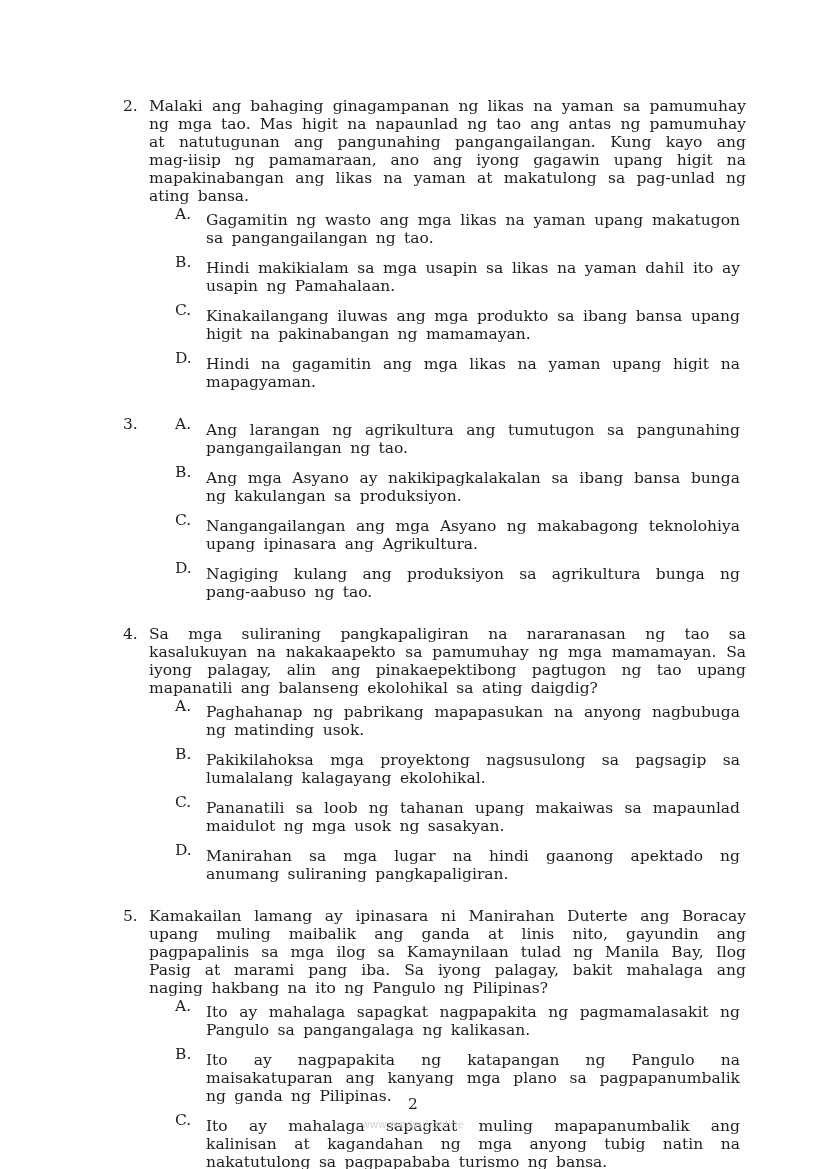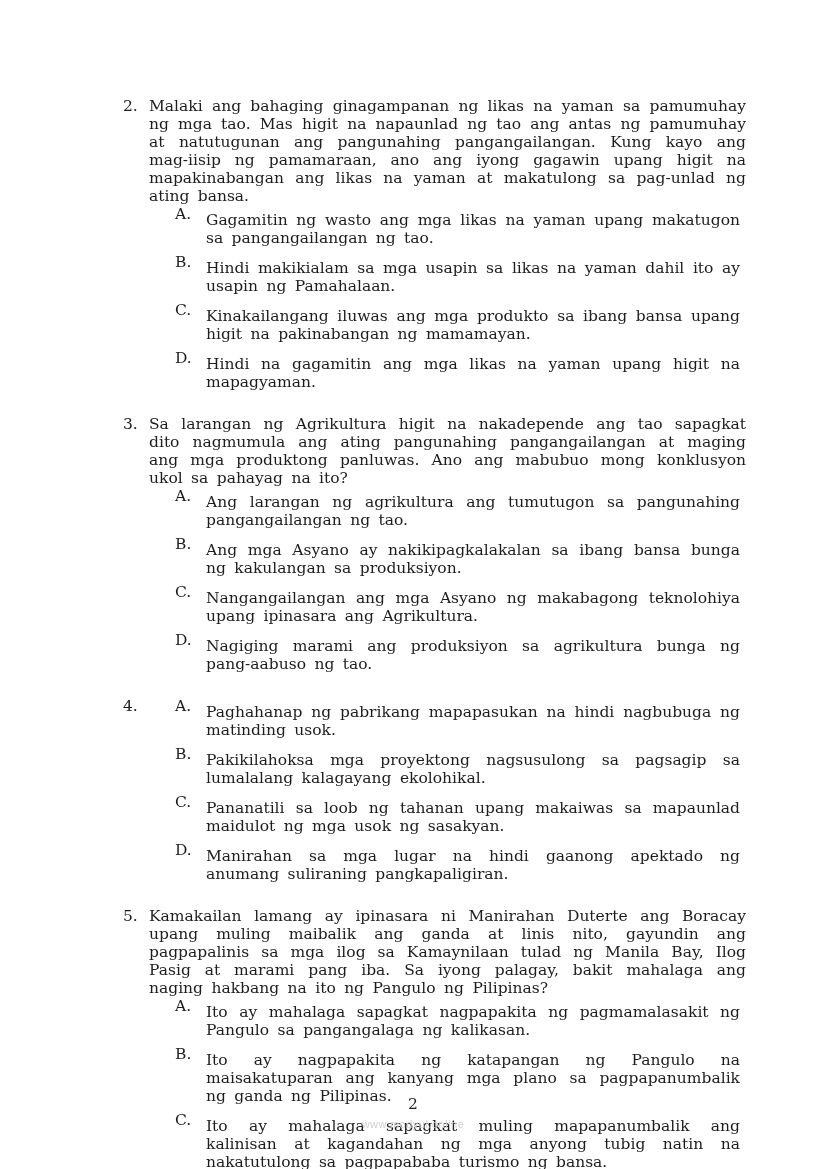--- a/index.html
+++ b/index.html
@@ -92,49 +92,49 @@
           <span class="olet">D.</span>
           <p class="otext">Hindi na gagamitin ang mga likas na yaman upang higit na mapagyaman.</p>
         </div>
       </div>
     </div>
   </section>
 
   <section class="question">
     <span class="qnum">3.</span>
     <div class="qbody">
-      <p class="qtext">Sa larangan ng Agrikultura higit na nakadepende ang tao sapagkat dito nagmumula ang ating pangunahing pangangailangan at maging ang mga produktong panluwas. Ano ang mabubuo mong konklusyon ukol sa pahayag na ito?</p>
       <div class="options">
         <div class="option">
           <span class="olet">A.</span>
           <p class="otext">Ang larangan ng agrikultura ang tumutugon sa pangunahing pangangailangan ng tao.</p>
         </div>
         <div class="option">
           <span class="olet">B.</span>
           <p class="otext">Ang mga Asyano ay nakikipagkalakalan sa ibang bansa bunga ng kakulangan sa produksiyon.</p>
         </div>
         <div class="option">
           <span class="olet">C.</span>
           <p class="otext">Nangangailangan ang mga Asyano ng makabagong teknolohiya upang ipinasara ang Agrikultura.</p>
         </div>
         <div class="option">
           <span class="olet">D.</span>
-          <p class="otext">Nagiging marami ang produksiyon sa agrikultura bunga ng pang-aabuso ng tao.</p>
+          <p class="otext">Nagiging kulang ang produksiyon sa agrikultura bunga ng pang-aabuso ng tao.</p>
         </div>
       </div>
     </div>
   </section>
 
   <section class="question">
     <span class="qnum">4.</span>
     <div class="qbody">
+      <p class="qtext">Sa mga suliraning pangkapaligiran na nararanasan ng tao sa kasalukuyan na nakakaapekto sa pamumuhay ng mga mamamayan. Sa iyong palagay, alin ang pinakaepektibong pagtugon ng tao upang mapanatili ang balanseng ekolohikal sa ating daigdig?</p>
       <div class="options">
         <div class="option">
           <span class="olet">A.</span>
-          <p class="otext">Paghahanap ng pabrikang mapapasukan na hindi nagbubuga ng matinding usok.</p>
+          <p class="otext">Paghahanap ng pabrikang mapapasukan na anyong nagbubuga ng matinding usok.</p>
         </div>
         <div class="option">
           <span class="olet">B.</span>
           <p class="otext">Pakikilahoksa mga proyektong nagsusulong sa pagsagip sa lumalalang kalagayang ekolohikal.</p>
         </div>
         <div class="option">
           <span class="olet">C.</span>
           <p class="otext">Pananatili sa loob ng tahanan upang makaiwas sa mapaunlad maidulot ng mga usok ng sasakyan.</p>
         </div>
         <div class="option">

